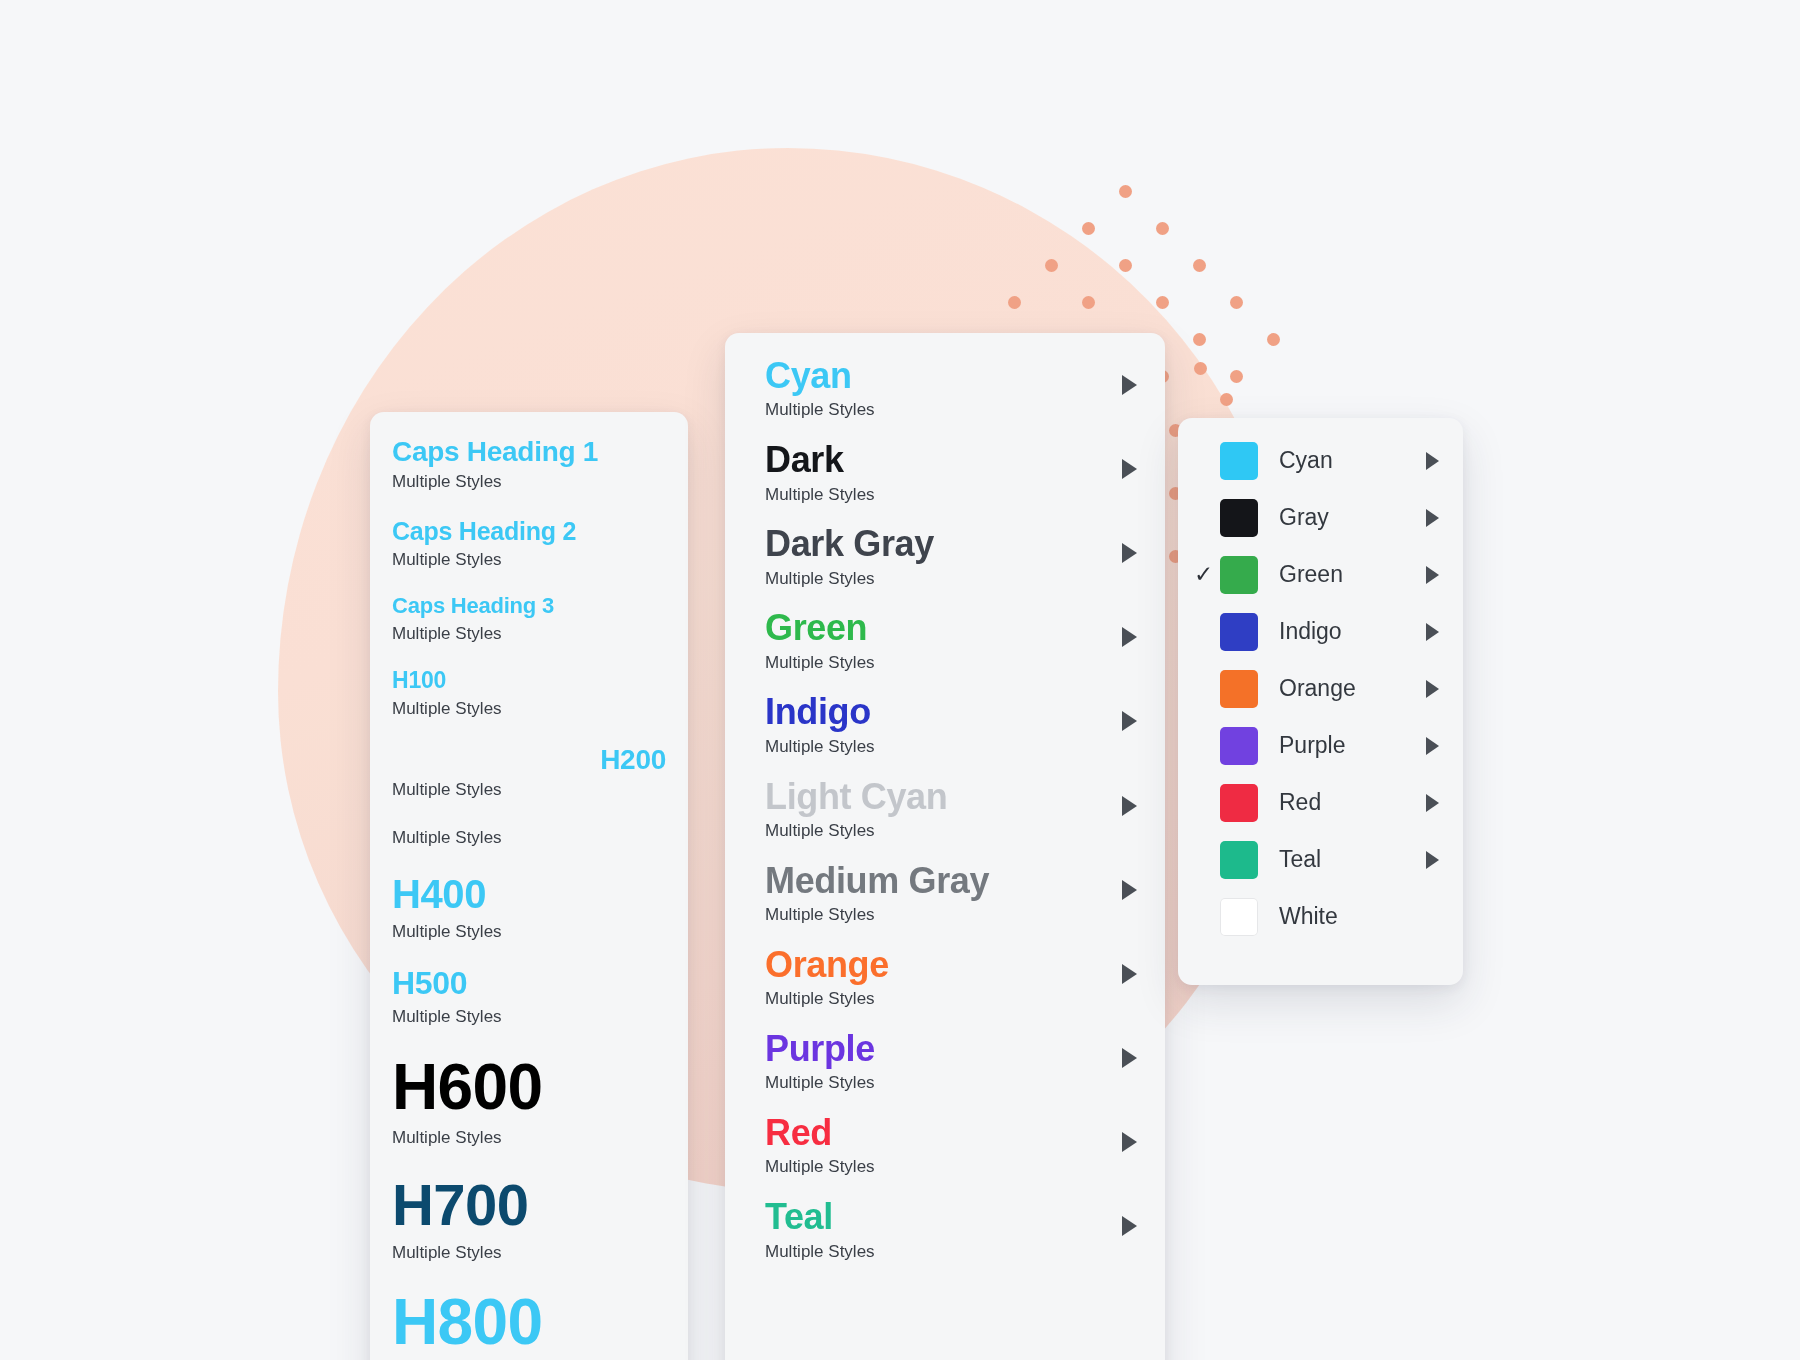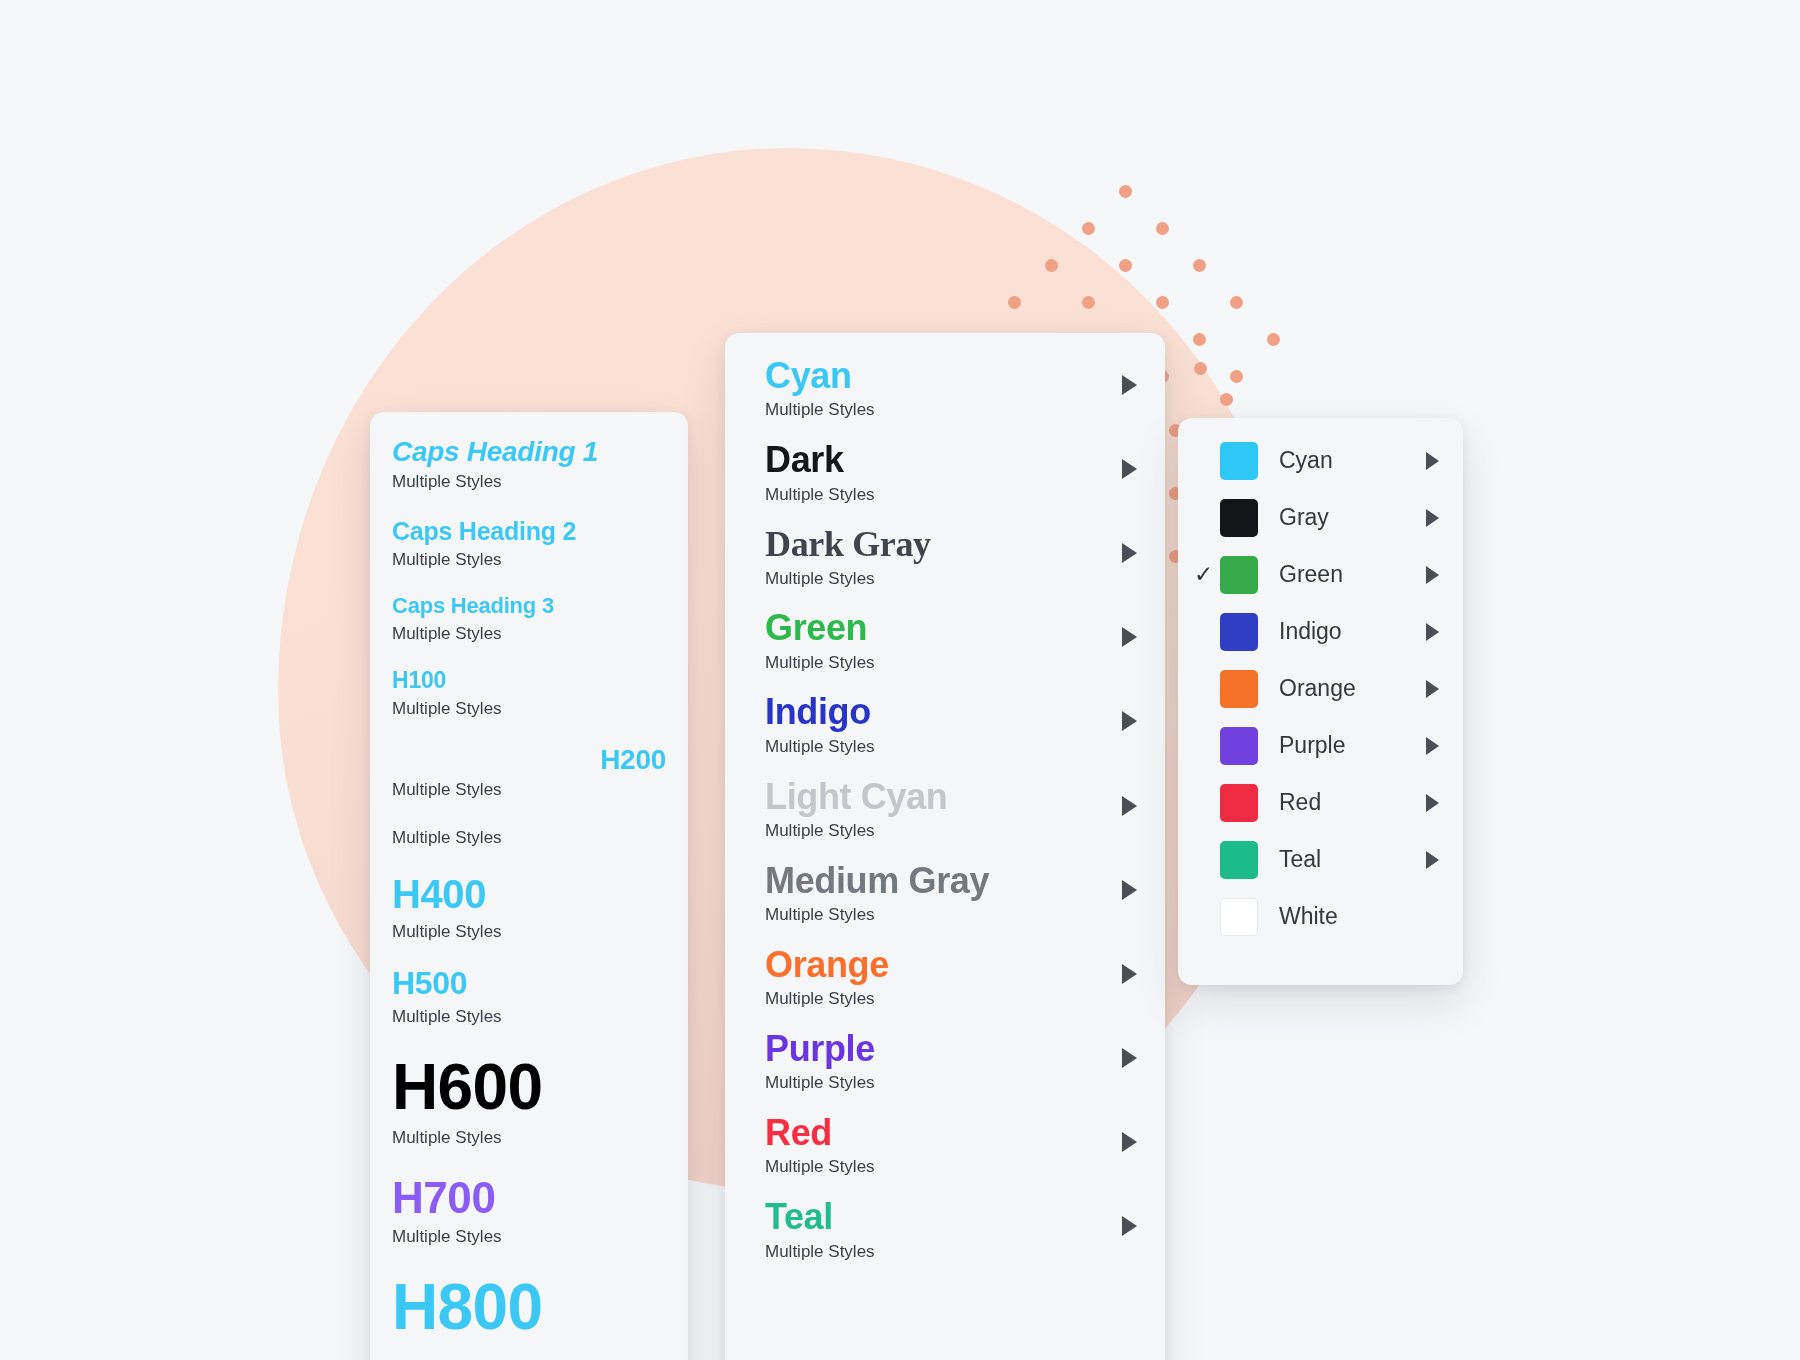--- a/index.html
+++ b/index.html
@@ -207,21 +207,21 @@
       <div class="dot" style="background: rgb(240, 161, 133); left: 367.241px; top: 270.847px;"></div>
       <div class="dot" style="background: rgb(240, 161, 133); left: 188.621px; top: 302.203px;"></div>
       <div class="dot" style="background: rgb(240, 161, 133); left: 265.172px; top: 302.203px;"></div>
       <div class="dot" style="background: rgb(240, 161, 133); left: 341.724px; top: 302.203px;"></div>
       <div class="dot" style="background: rgb(240, 161, 133); left: 163.103px; top: 333.559px;"></div>
       <div class="dot" style="background: rgb(240, 161, 133); left: 188.621px; top: 364.915px;"></div>
     </div>
 
   <div class="panel" id="panel-styles">
       <div class="style-row">
-        <div class="style-title" style="font-size: 28px; color: rgb(60, 200, 245); font-style: italic;">Caps Heading 1</div>
+        <div class="style-title" style="font-size: 28px; color: rgb(60, 200, 245);">Caps Heading 1</div>
         <div class="style-sub">Multiple Styles</div>
       </div>
       <div class="style-row">
         <div class="style-title" style="font-size: 25px; color: rgb(60, 200, 245);">Caps Heading 2</div>
         <div class="style-sub">Multiple Styles</div>
       </div>
       <div class="style-row">
         <div class="style-title" style="font-size: 22px; color: rgb(60, 200, 245);">Caps Heading 3</div>
         <div class="style-sub">Multiple Styles</div>
       </div>
@@ -242,41 +242,41 @@
       </div>
       <div class="style-row">
         <div class="style-title" style="font-size: 32px; color: rgb(60, 200, 245);">H500</div>
         <div class="style-sub">Multiple Styles</div>
       </div>
       <div class="style-row">
         <div class="style-title" style="font-size: 64px; color: #000000;">H600</div>
         <div class="style-sub">Multiple Styles</div>
       </div>
       <div class="style-row">
-        <div class="style-title" style="font-size: 44px; color: #8b5cf6;">H700</div>
+        <div class="style-title" style="font-size: 58px; color: #0c4a6e;">H700</div>
         <div class="style-sub">Multiple Styles</div>
       </div>
       <div class="style-row">
         <div class="style-title" style="font-size: 64px; color: rgb(60, 200, 245);">H800</div>
       </div>
     </div>
 
   <div class="panel" id="panel-colors">
       <div class="color-row">
         <div class="color-name" style="color: rgb(60, 200, 245);">Cyan</div>
         <div class="color-sub">Multiple Styles</div>
         <div class="row-arrow"></div>
       </div>
       <div class="color-row">
         <div class="color-name" style="color: rgb(20, 22, 26);">Dark</div>
         <div class="color-sub">Multiple Styles</div>
         <div class="row-arrow"></div>
       </div>
       <div class="color-row">
-        <div class="color-name" style="color: rgb(63, 68, 77); font-family: Liberation Serif, serif;">Dark Gray</div>
+        <div class="color-name" style="color: rgb(63, 68, 77);">Dark Gray</div>
         <div class="color-sub">Multiple Styles</div>
         <div class="row-arrow"></div>
       </div>
       <div class="color-row">
         <div class="color-name" style="color: rgb(46, 185, 76);">Green</div>
         <div class="color-sub">Multiple Styles</div>
         <div class="row-arrow"></div>
       </div>
       <div class="color-row">
         <div class="color-name" style="color: rgb(42, 53, 200);">Indigo</div>

